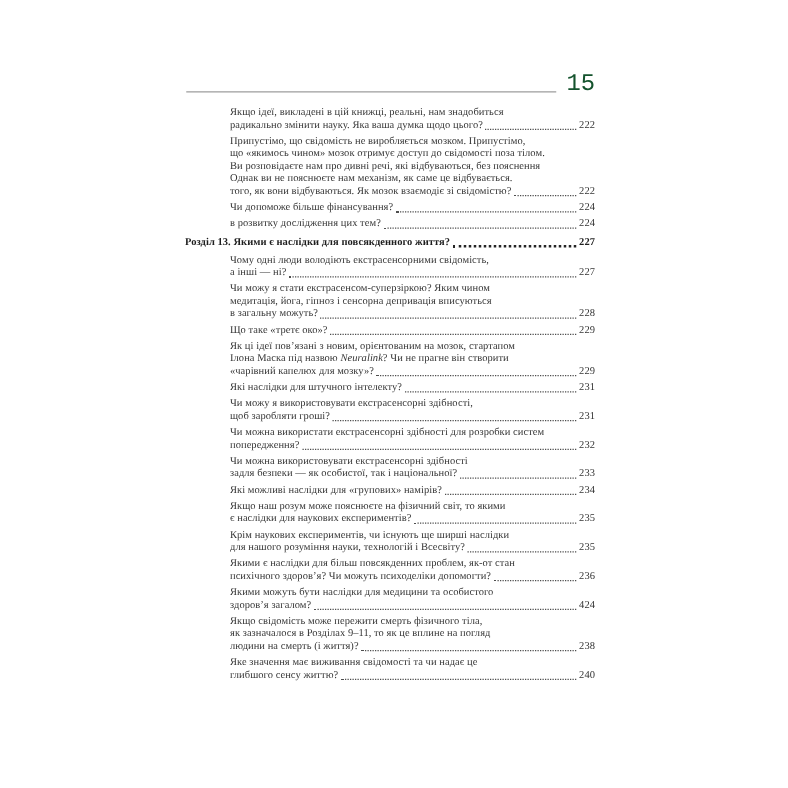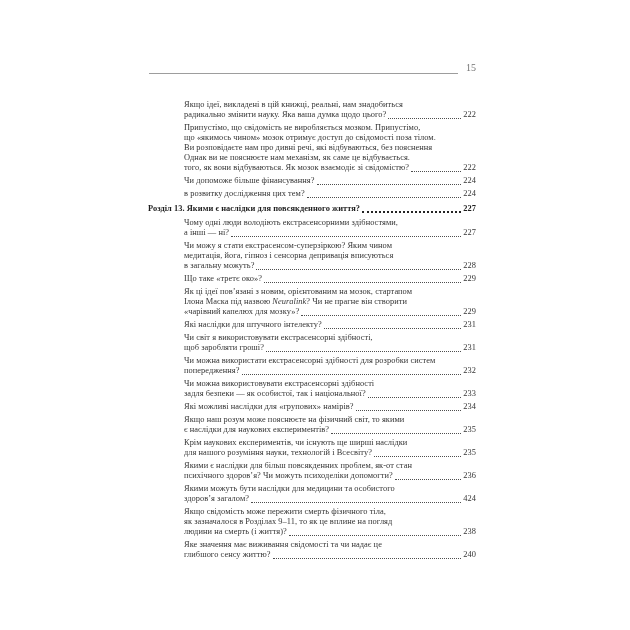--- a/index.html
+++ b/index.html
@@ -25,31 +25,31 @@
     display: flex;
     align-items: flex-end;
   }
   .running-head .rule {
     flex: 1;
     height: 0;
     border-bottom: 1px solid #9d9d9d;
     margin-bottom: 1px;
   }
   .running-head .folio {
-    font-family: Liberation Serif, serif;
-    font-size: 10px;
+    font-family: Liberation Mono, monospace;
+    font-size: 19px;
     line-height: 15px;
-    color: #737373;
+    color: #14532d;
     padding-left: 8px;
   }
   
   .toc {
     position: absolute;
     left: 184px;
-    top: 100px;
+    top: 85px;
     width: 292px;
     font-size: 8.4px;
     line-height: 10px;
     letter-spacing: 0.05px;
   }
   .entry {
     margin: 0 0 3px 0;
   }
   .entry.chapter {
     margin-left: -36px;
@@ -125,21 +125,21 @@
         </div>
       </div>
       <div class="entry chapter">
         <div class="lastline">
           <span class="txt">Розділ 13. Якими є наслідки для повсякденного життя?</span>
           <span class="leader"></span>
           <span class="pg">227</span>
         </div>
       </div>
       <div class="entry">
-        <div class="line"><span class="txt">Чому одні люди володіють екстрасенсорними здібностями,</span></div>
+        <div class="line"><span class="txt">Чому одні люди володіють екстрасенсорними свідомість,</span></div>
         <div class="lastline">
           <span class="txt">а інші — ні?</span>
           <span class="leader"></span>
           <span class="pg">227</span>
         </div>
       </div>
       <div class="entry">
         <div class="line"><span class="txt">Чи можу я стати екстрасенсом-суперзіркою? Яким чином</span></div>
         <div class="line"><span class="txt">медитація, йога, гіпноз і сенсорна депривація вписуються</span></div>
         <div class="lastline">
@@ -165,21 +165,21 @@
         </div>
       </div>
       <div class="entry">
         <div class="lastline">
           <span class="txt">Які наслідки для штучного інтелекту?</span>
           <span class="leader"></span>
           <span class="pg">231</span>
         </div>
       </div>
       <div class="entry">
-        <div class="line"><span class="txt">Чи світ я використовувати екстрасенсорні здібності,</span></div>
+        <div class="line"><span class="txt">Чи можу я використовувати екстрасенсорні здібності,</span></div>
         <div class="lastline">
           <span class="txt">щоб заробляти гроші?</span>
           <span class="leader"></span>
           <span class="pg">231</span>
         </div>
       </div>
       <div class="entry">
         <div class="line"><span class="txt">Чи можна використати екстрасенсорні здібності для розробки систем</span></div>
         <div class="lastline">
           <span class="txt">попередження?</span>

